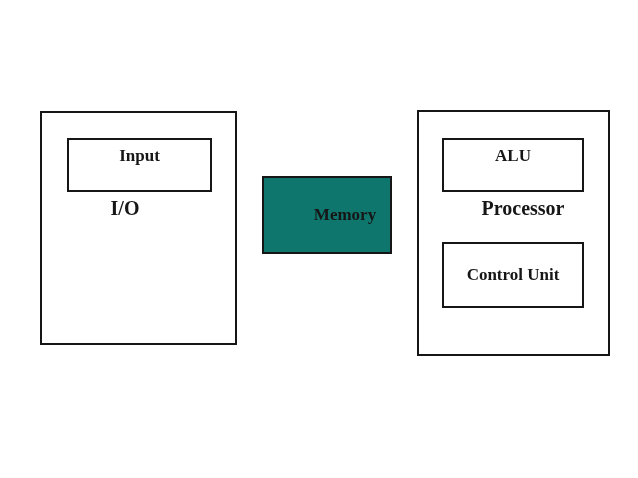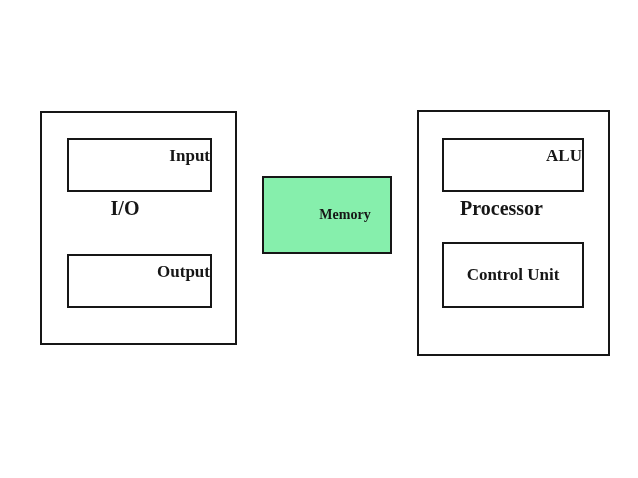--- a/index.html
+++ b/index.html
@@ -41,21 +41,20 @@
     background: #ffffff;
     box-sizing: border-box;
     display: flex;
     justify-content: center;
     font-size: 17px;
     line-height: 20px;
   }
   .text-top {
     align-items: flex-start;
     padding-top: 6px;
-    justify-content: flex-end;
   }
   .text-center {
     align-items: center;
   }
   #input-box {
     left: 25px;
     top: 25px;
     width: 145px;
     height: 54px;
   }
@@ -77,62 +76,58 @@
     width: 142px;
     height: 66px;
   }
   #memory-box {
     position: absolute;
     left: 262px;
     top: 176px;
     width: 130px;
     height: 78px;
     border: 2px solid #161616;
-    background: #86efac;
+    background: #0f766e;
     box-sizing: border-box;
     display: flex;
     justify-content: center;
     align-items: center;
-    font-size: 14px;
+    font-size: 17px;
     line-height: 20px;
     padding-left: 36px;
   }
   .group-label {
     position: absolute;
     font-size: 20px;
     line-height: 20px;
     text-align: center;
   }
   #io-label {
     left: 55px;
     top: 85px;
     width: 56px;
     height: 20px;
   }
   #processor-label {
-    left: 24px;
+    left: 54px;
     top: 86px;
     width: 100px;
     height: 20px;
-    text-align: right;
   }
 </style>
 </head>
 <body>
 
 <div class="canvas">
 
   <div class="outer-box" id="io-group">
     <div class="inner-box text-top" id="input-box">
       <span>Input</span>
     </div>
     <div class="group-label" id="io-label">I/O</div>
-    <div class="inner-box text-top" id="output-box">
-      <span>Output</span>
-    </div>
   </div>
 
   <div id="memory-box">
     <span>Memory</span>
   </div>
 
   <div class="outer-box" id="processor-group">
     <div class="inner-box text-top" id="alu-box">
       <span>ALU</span>
     </div>

